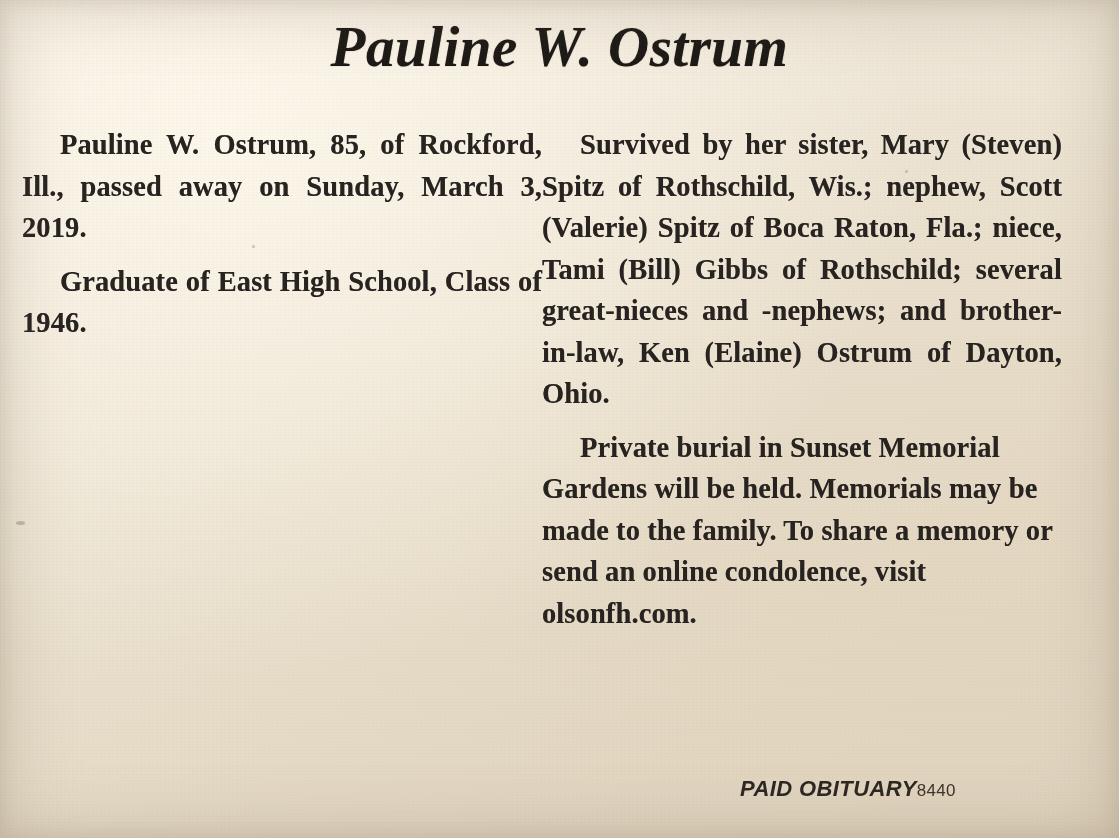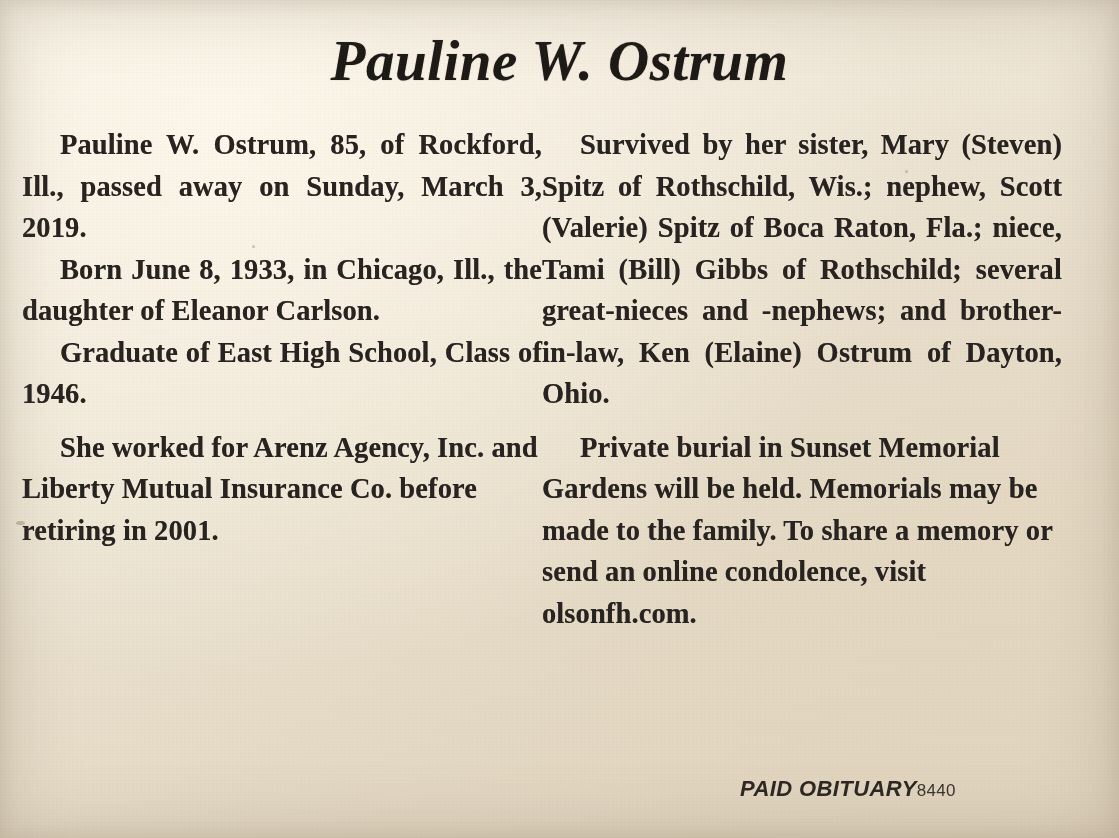--- a/index.html
+++ b/index.html
@@ -42,21 +42,21 @@
     box-shadow: inset 0 0 70px rgba(120,102,78,0.28), inset 0 0 18px rgba(140,122,96,0.18);
   }
 
   .headline {
     text-align: center;
     font-family: "Liberation Serif", serif;
     font-weight: bold;
     font-style: italic;
     font-size: 57px;
     letter-spacing: 0.5px;
-    padding-top: 28px;
+    padding-top: 14px;
     color: #1c1916;
     text-shadow: 0 0 1px rgba(40,34,28,0.45);
   }
 
   .columns {
     position: absolute;
     top: 124px;
     left: 22px;
     right: 18px;
     display: flex;
@@ -114,23 +114,21 @@
 <body>
 
 <div class="paper">
 
   <div class="headline">Pauline W. Ostrum</div>
 
   <div class="columns">
 
     <div class="col">
       <p>Pauline W. Ostrum, 85, of Rockford, Ill., passed away on Sunday, March 3, 2019.</p>
-      <p>Born June 8, 1933, in Chicago, Ill., the daughter of Eleanor Carlson.</p>
       <p>Graduate of East High School, Class of 1946.</p>
-      <p class="lastpara">She worked for Arenz Agency, Inc. and Liberty Mutual Insurance Co. before retiring in 2001.</p>
     </div>
 
     <div class="col">
       <p>Survived by her sister, Mary (Steven) Spitz of Rothschild, Wis.; nephew, Scott (Valerie) Spitz of Boca Raton, Fla.; niece, Tami (Bill) Gibbs of Rothschild; several great-nieces and -nephews; and brother-in-law, Ken (Elaine) Ostrum of Dayton, Ohio.</p>
       <p class="lastpara">Private burial in Sunset Memorial Gardens will be held. Memorials may be made to the family. To share a memory or send an online condolence, visit olsonfh.com.</p>
     </div>
 
   </div>
 
   <div class="footer">

